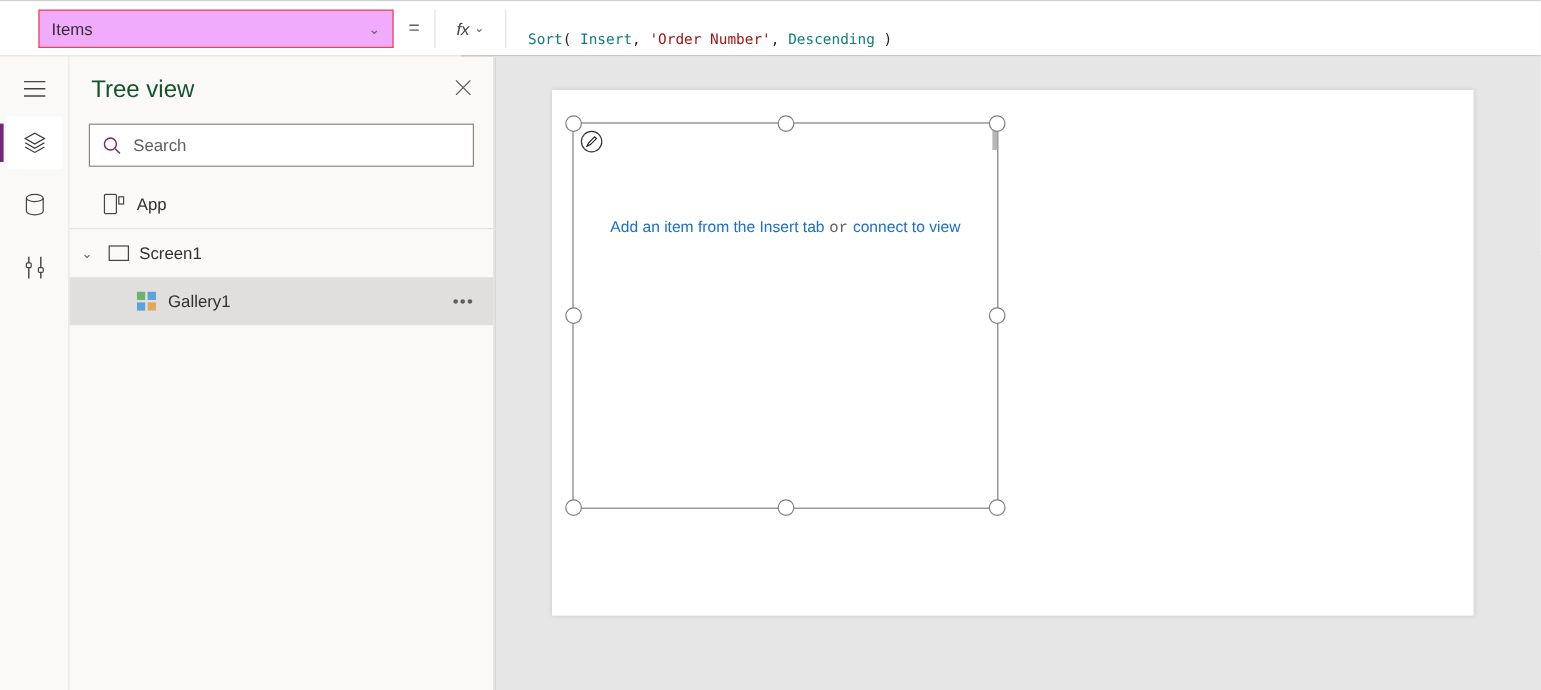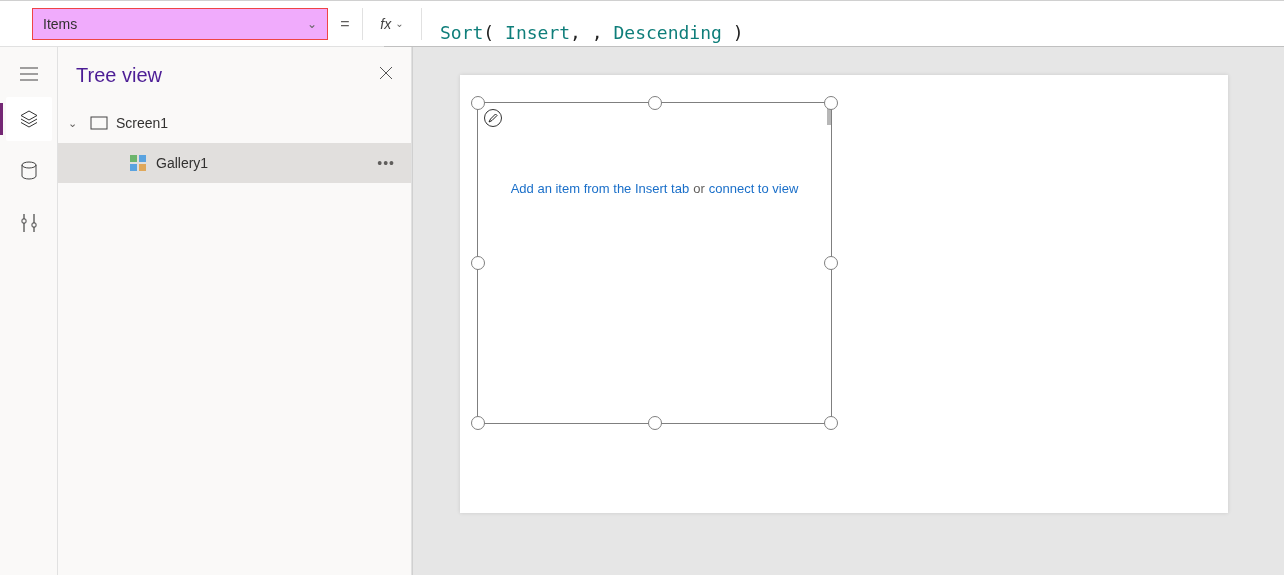--- a/index.html
+++ b/index.html
@@ -61,21 +61,21 @@
   color: #444;
   font-style: italic;
 }
 .fx-box .chev { font-size: 10px; color: #666; font-style: normal;}
 .formula-area {
   flex: 1;
   display: flex;
   align-items: flex-end;
   padding-left: 18px;
   font-family: Consolas, monospace;
-  font-size: 18px;
+  font-size: 12px;
   gap: 0;
   margin-top: 18px;
 }
 .tok-black { color: #222; }
 .tok-teal { color: #0f7e7a; }
 .tok-red { color: #a31515; }
 .sp { white-space: pre; }
 
 .main { display: flex; height: calc(575px - 47px); }
 .leftrail {
@@ -119,21 +119,21 @@
   display: flex;
   flex-direction: column;
 }
 .tree-header {
   height: 56px;
   display: flex;
   align-items: center;
   justify-content: space-between;
   padding: 0 18px;
 }
-.tree-title { font-size: 20px; font-weight: 400; color: #4c1d95; }
+.tree-title { font-size: 20px; font-weight: 400; color: #14532d; }
 .close-x { font-size: 16px; color: #605e5c; font-weight: 300; }
 .search-wrap { padding: 0 16px; }
 .search-box {
   height: 36px;
   border: 1px solid #8a8886;
   display: flex;
   align-items: center;
   padding: 0 10px;
   gap: 10px;
   background: #fff;
@@ -163,21 +163,21 @@
   height: 40px;
   display: flex;
   align-items: center;
   gap: 8px;
   padding-left: 10px;
 }
 .tree-row .chev { font-size: 11px; color: #605e5c; width: 14px; }
 .tree-row.selected {
   background: #e1dfdd;
 }
-.tree-row.indent { padding-left: 72px; justify-content: space-between; padding-right: 16px;}
+.tree-row.indent { padding-left: 56px; justify-content: space-between; padding-right: 16px;}
 .row-left { display: flex; align-items: center; gap: 10px; }
 .ellipsis { color: #605e5c; letter-spacing: 1px; font-size: 14px; }
 
 .canvas-area {
   flex: 1;
   background: #e6e6e6;
   position: relative;
   overflow: hidden;
 }
 .canvas-area::before{
@@ -236,40 +236,41 @@
   background:#fff;
 }
 .gallery-placeholder {
   position: absolute;
   top: 78px;
   width: 100%;
   text-align: center;
   font-size: 13px;
   color: #1a6fc9;
 }
-.gallery-placeholder .mid { color: #605e5c; padding: 0 4px; }
+.gallery-placeholder .mid { color: #605e5c; padding: 0 4px; font-family: Liberation Mono, monospace; }
 </style>
 </head>
 <body>
 
 <div class="topbar">
   <div class="prop-select">
     <span>Items</span>
     <span class="chev">⌄</span>
   </div>
   <div class="equals">=</div>
   <div class="fx-box">
     <span>fx</span>
     <span class="chev">⌄</span>
   </div>
   <div class="formula-area">
     <span class="tok-teal sp">Sort</span>
     <span class="tok-black sp">( </span>
     <span class="tok-teal sp">Insert</span>
     <span class="tok-black sp">, </span>
+    <span class="tok-red sp">'Order Number'</span>
     <span class="tok-black sp">, </span>
     <span class="tok-teal sp">Descending</span>
     <span class="tok-black sp"> )</span>
   </div>
 </div>
 
 <div class="main">
   <div class="leftrail">
     <div class="rail-btn hamburger">
       <svg width="18" height="14" viewBox="0 0 18 14">
@@ -297,20 +298,36 @@
   </div>
 
   <div class="tree-panel">
     <div class="tree-header">
       <div class="tree-title">Tree view</div>
       <div class="close-x">
         <svg width="14" height="14" viewBox="0 0 14 14">
             <path d="M1 1 L13 13 M13 1 L1 13" stroke="#555" stroke-width="1"></path>
           </svg>
       </div>
+    </div>
+    <div class="search-wrap">
+      <div class="search-box">
+        <svg width="16" height="16" viewBox="0 0 16 16">
+            <circle cx="7" cy="7" r="5" fill="none" stroke="#742774" stroke-width="1.2"></circle>
+            <path d="M11 11 L15 15" stroke="#742774" stroke-width="1.2"></path>
+          </svg>
+        <input placeholder="Search" style="">
+      </div>
+    </div>
+    <div class="app-row">
+      <svg width="18" height="18" viewBox="0 0 18 18">
+          <rect x="1" y="1" width="10" height="16" rx="1" fill="none" stroke="#444"></rect>
+          <rect x="13" y="3" width="4" height="6" fill="none" stroke="#444"></rect>
+        </svg>
+      <span>App</span>
     </div>
     <div class="tree-row">
       <span class="chev">⌄</span>
       <svg width="18" height="14" viewBox="0 0 18 14">
           <rect x="1" y="1" width="16" height="12" fill="none" stroke="#444"></rect>
         </svg>
       <span>Screen1</span>
     </div>
     <div class="tree-row indent selected">
       <div class="row-left">

